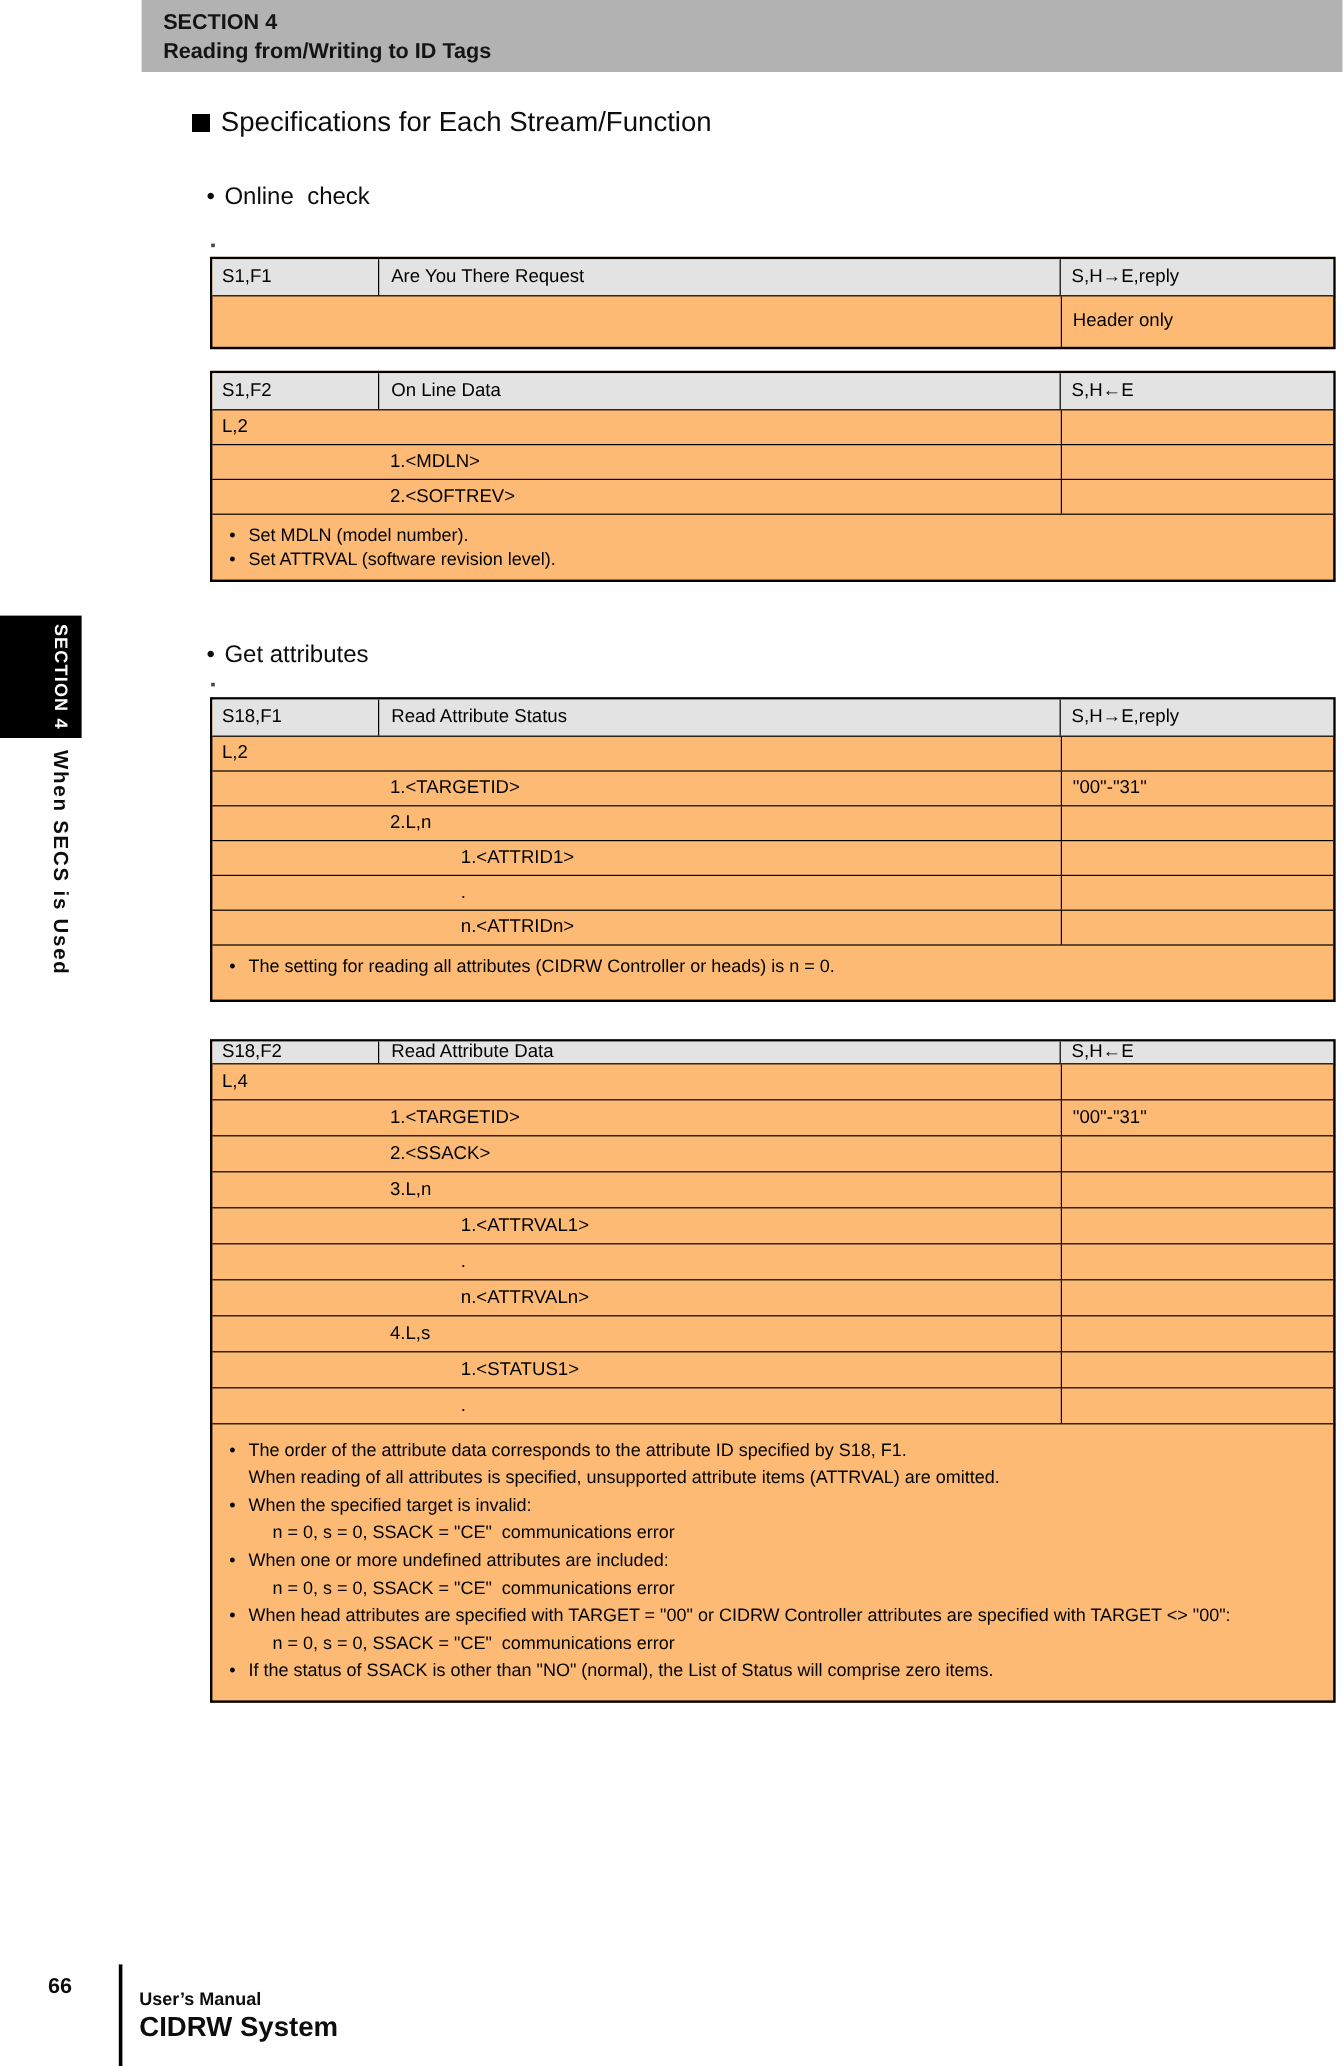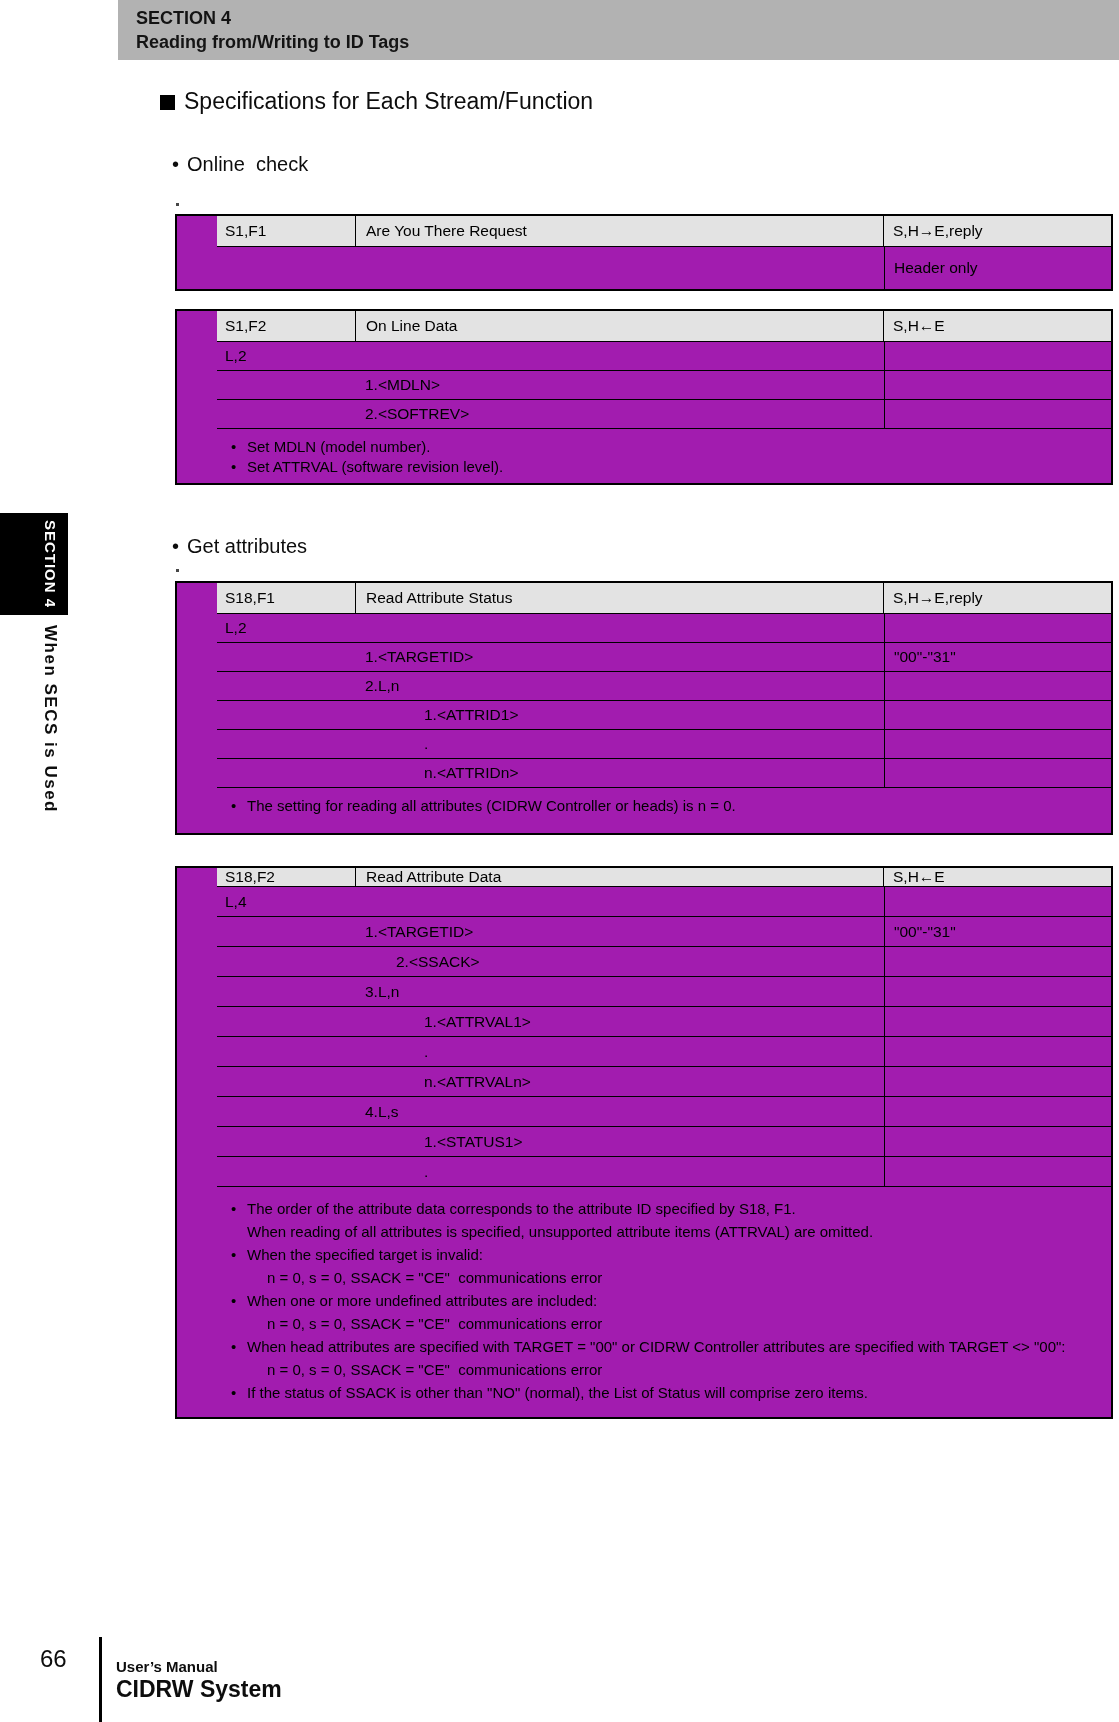--- a/index.html
+++ b/index.html
@@ -21,40 +21,40 @@
   .square-marker{width:15px;height:15px;background:#000;display:inline-block;margin-right:9px;margin-top:2px;}
   .bullet-heading{position:absolute;font-size:20px;color:#0d0d0d;display:flex;align-items:center;}
   .bullet-heading .bdot{font-size:20px;margin-right:8px;}
   .bullet-heading span{white-space:pre;}
   #heading-online{left:172px;top:153px;}
   #heading-getattr{left:172px;top:535px;}
   .stray-dot{position:absolute;width:3px;height:3px;background:#474747;}
   
   .spec-table{
     position:absolute;left:175px;width:938px;box-sizing:border-box;
-    border:2px solid #000;background:#a21caf;font-size:15.5px;padding-left:40px;
+    border:2px solid #000;background:#fdba74;font-size:15.5px;
   }
   .thead{display:flex;background:#e3e3e3;box-sizing:border-box;}
   .thead .c1{width:139px;box-sizing:border-box;border-right:1px solid #000;padding-left:8px;display:flex;align-items:center;}
   .thead .c2{flex:1;box-sizing:border-box;border-right:1px solid #000;padding-left:10px;display:flex;align-items:center;}
   .thead .c3{width:227px;box-sizing:border-box;padding-left:9px;display:flex;align-items:center;}
   .trow{display:flex;border-top:1px solid #000;box-sizing:border-box;}
   .trow .cl{flex:1;box-sizing:border-box;display:flex;align-items:center;white-space:pre;}
   .trow .cr{width:227px;box-sizing:border-box;border-left:1px solid #000;padding-left:9px;display:flex;align-items:center;white-space:pre;}
   .tnotes{border-top:1px solid #000;box-sizing:border-box;font-size:15px;}
   .note-line{display:flex;white-space:pre;}
   .note-line .nb{display:inline-block;width:16px;flex:0 0 16px;}
   
   .side-tab{position:absolute;left:0;top:513px;width:68px;height:102px;background:#000;}
   .vert{position:absolute;transform:rotate(90deg);transform-origin:center center;
         font-weight:bold;text-align:center;white-space:pre;}
   #side-section{left:-1px;top:555px;width:102px;height:18px;font-size:15px;letter-spacing:1px;color:#fff;}
   #side-chapter{left:-50px;top:709px;width:200px;height:20px;font-size:17px;letter-spacing:1.5px;color:#0d0d0d;}
   
-  .footer-pagenum{position:absolute;left:40px;top:1645px;width:52px;font-size:24px;font-weight:normal;color:#0d0d0d;}
+  .footer-pagenum{position:absolute;left:40px;top:1645px;width:52px;font-size:18px;font-weight:bold;color:#0d0d0d;}
   .footer-rule{position:absolute;left:99px;top:1637px;width:3px;height:85px;background:#000;}
   .footer-product{position:absolute;left:116px;top:1676px;font-size:23px;font-weight:bold;color:#0d0d0d;}
   .footer-manual{position:absolute;left:116px;top:1658px;font-size:15px;font-weight:bold;color:#0d0d0d;}
 </style>
 </head>
 <body>
 
 <div id="page">
 
   <div class="top-banner">
@@ -156,21 +156,21 @@
         </div>
         <div class="trow" style="height: 30px;">
           <div class="cl" style="padding-left: 8px;">L,4</div>
           <div class="cr"></div>
         </div>
         <div class="trow" style="height: 30px;">
           <div class="cl" style="padding-left: 148px;">1.&lt;TARGETID&gt;</div>
           <div class="cr">"00"-"31"</div>
         </div>
         <div class="trow" style="height: 30px;">
-          <div class="cl" style="padding-left: 148px; margin-left: 31px;">2.&lt;SSACK&gt;</div>
+          <div class="cl" style="padding-left: 148px;">2.&lt;SSACK&gt;</div>
           <div class="cr"></div>
         </div>
         <div class="trow" style="height: 30px;">
           <div class="cl" style="padding-left: 148px;">3.L,n</div>
           <div class="cr"></div>
         </div>
         <div class="trow" style="height: 30px;">
           <div class="cl" style="padding-left: 207px;">1.&lt;ATTRVAL1&gt;</div>
           <div class="cr"></div>
         </div>

